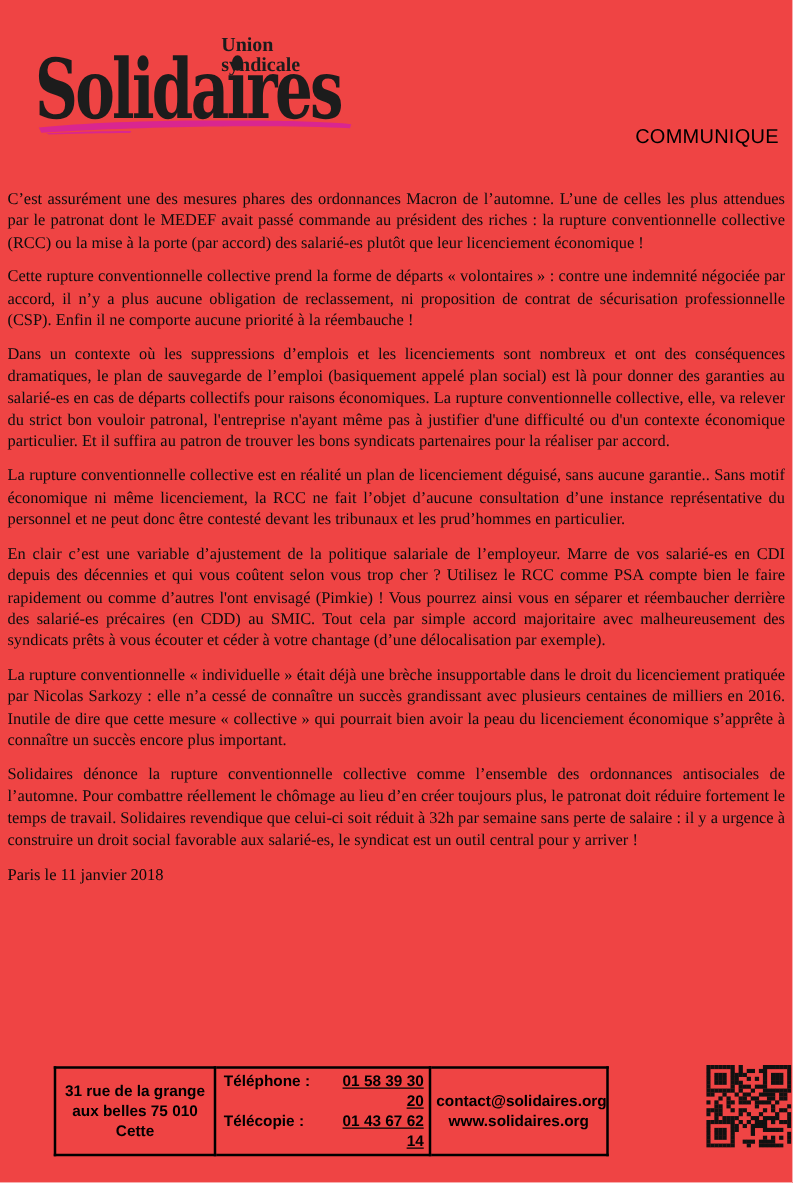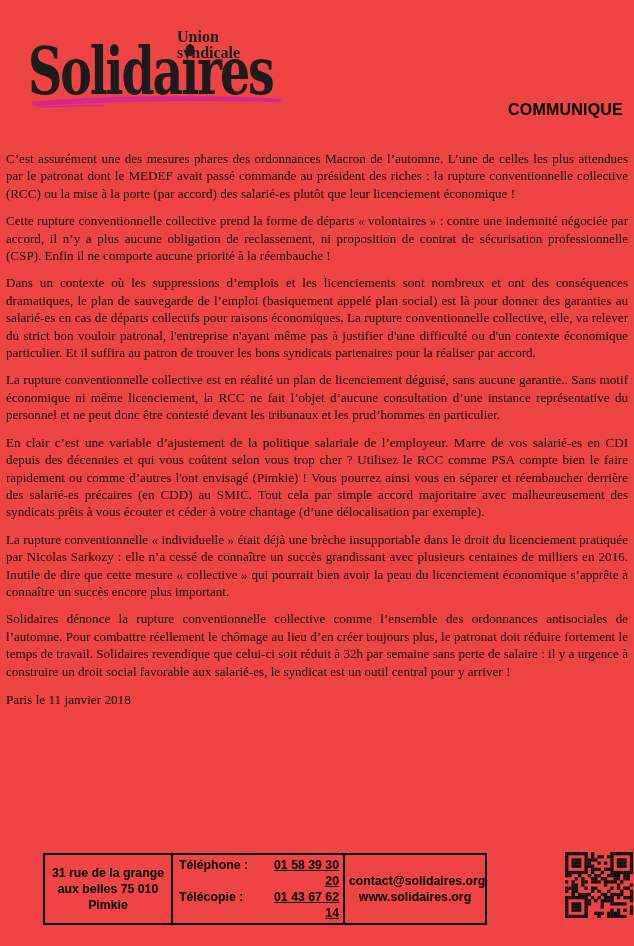--- a/index.html
+++ b/index.html
@@ -29,21 +29,21 @@
     position:absolute;left:177px;top:29px;
     font-family:"Liberation Serif",serif;
     font-weight:bold;
     font-size:16px;line-height:16px;
     color:#1c1c1c;
   }
   .logo-stroke{position:absolute;left:27px;top:93px;transform:rotate(-0.5deg);}
   .communique{
     position:absolute;right:11px;top:101px;
     font-family:"Liberation Sans",sans-serif;
-    font-weight:bold;font-size:16px;letter-spacing:.2px;
+    font-weight:normal;font-size:16px;letter-spacing:.2px;
     color:#000;
   }
   
   .content{padding:0 6px;}
   h1.doc-title{
     text-align:center;
     font-family:"Liberation Serif",serif;
     font-size:19px;line-height:22px;
     font-weight:bold;
     margin:14px 0 13px 0;
@@ -118,21 +118,21 @@
     <div class="dateline">Paris le 11 janvier 2018</div>
   </div>
 
   <div class="doc-footer">
     <table class="contact-table">
       <tbody>
           <tr>
         <td style="width:118px">
           <div>31 rue de la grange</div>
           <div>aux belles 75 010</div>
-          <div>Pimkie</div>
+          <div>Cette</div>
         </td>
         <td style="width:160px" class="phone-cell">
           <div class="contact-row">
             <span class="contact-label">Téléphone :</span>
             <span class="contact-value">01 58 39 30 20</span>
           </div>
           <div class="contact-row">
             <span class="contact-label">Télécopie :</span>
             <span class="contact-value">01 43 67 62 14</span>
           </div>

